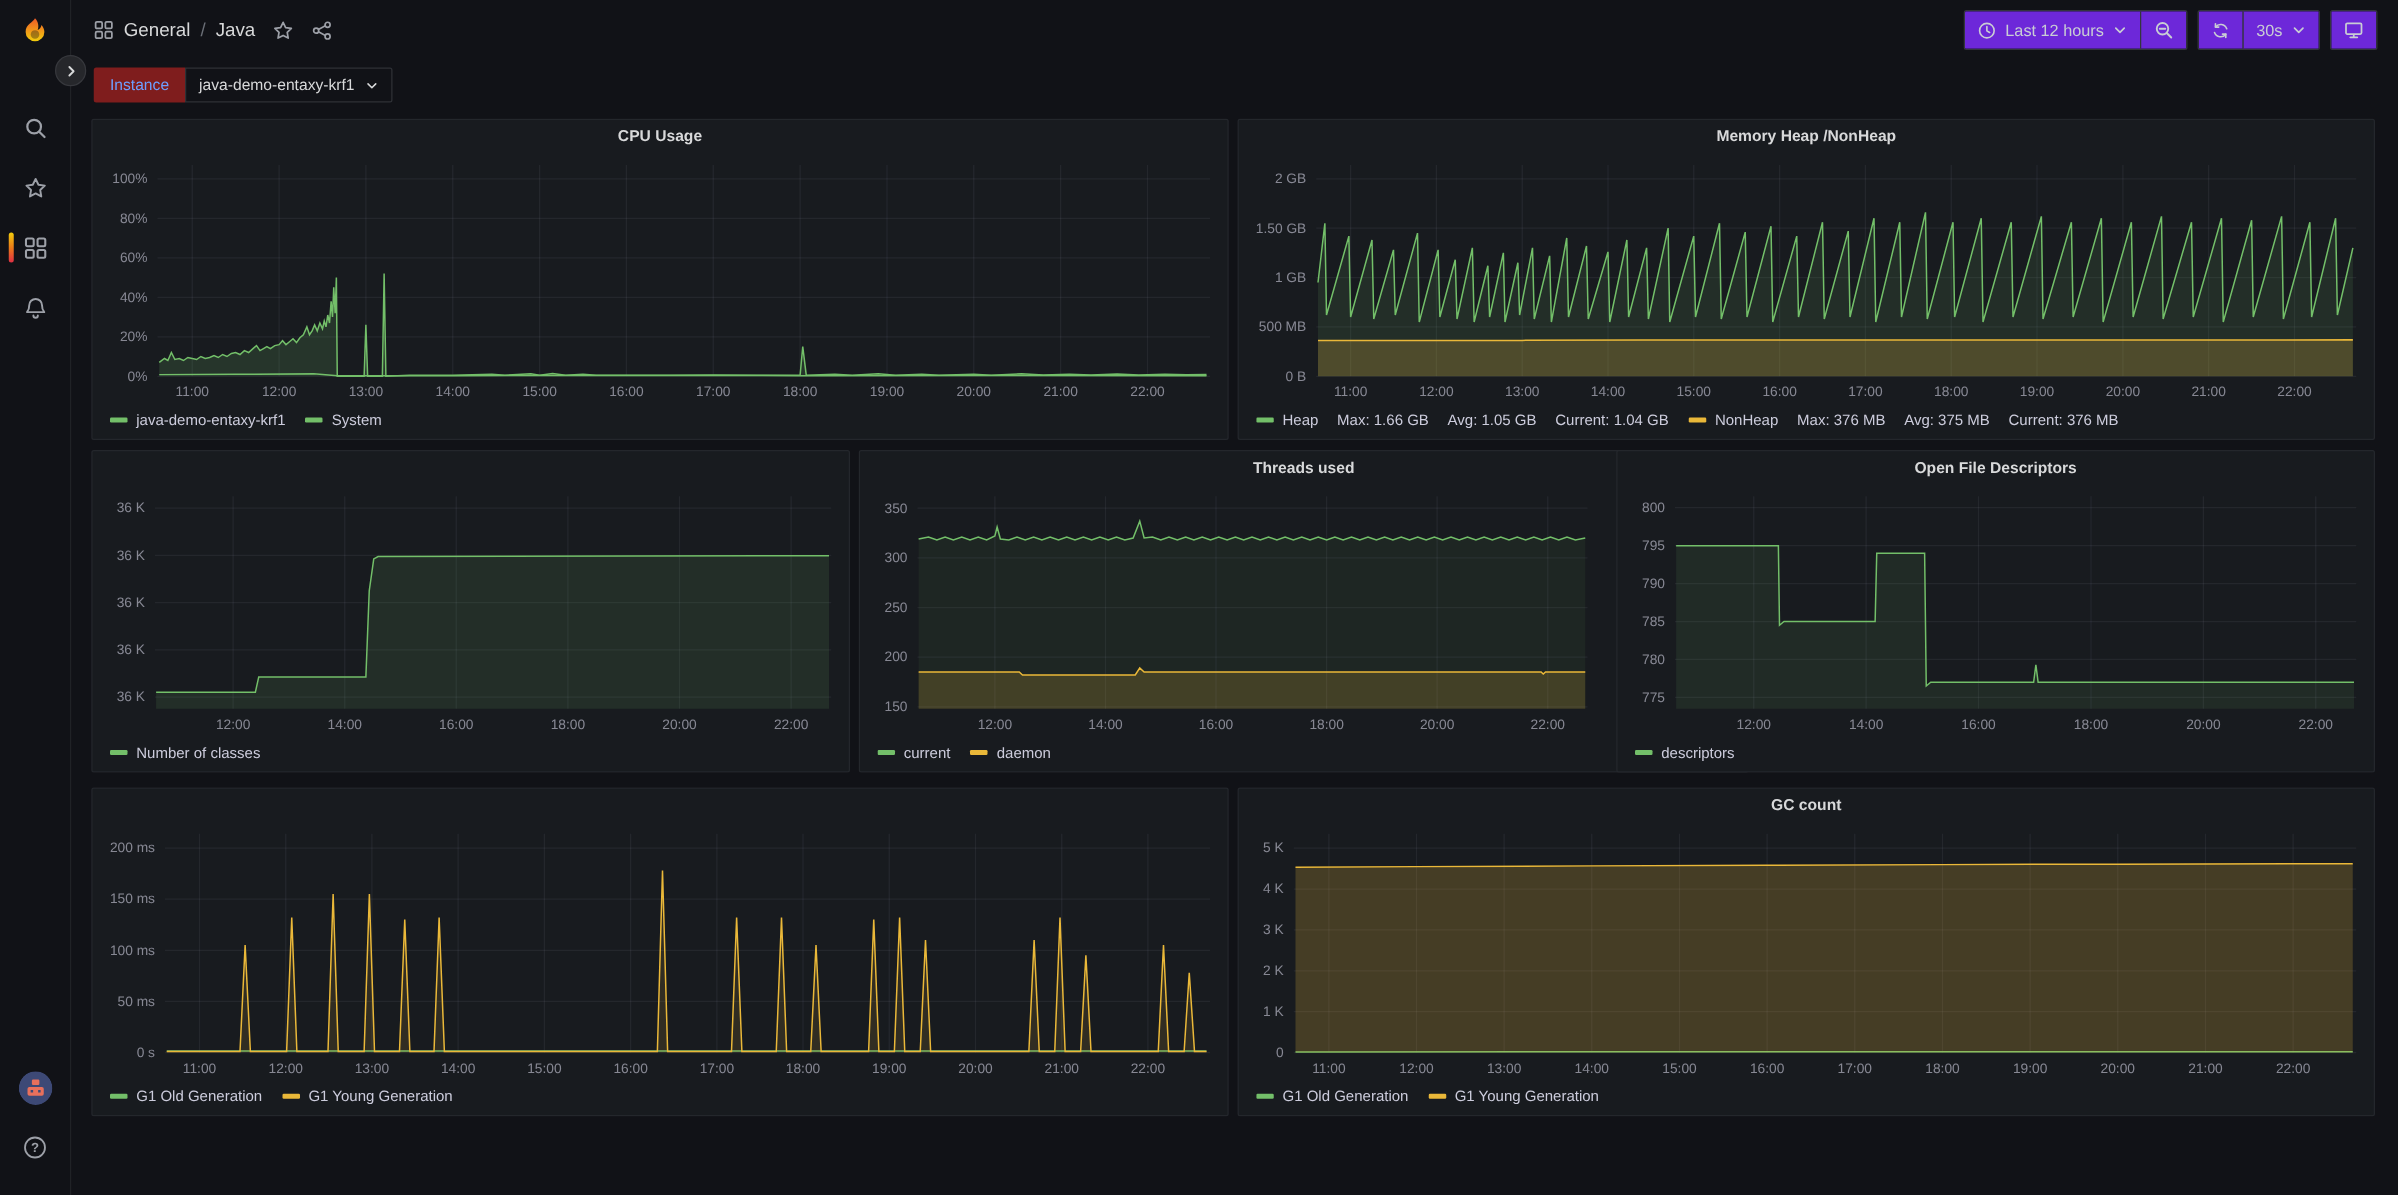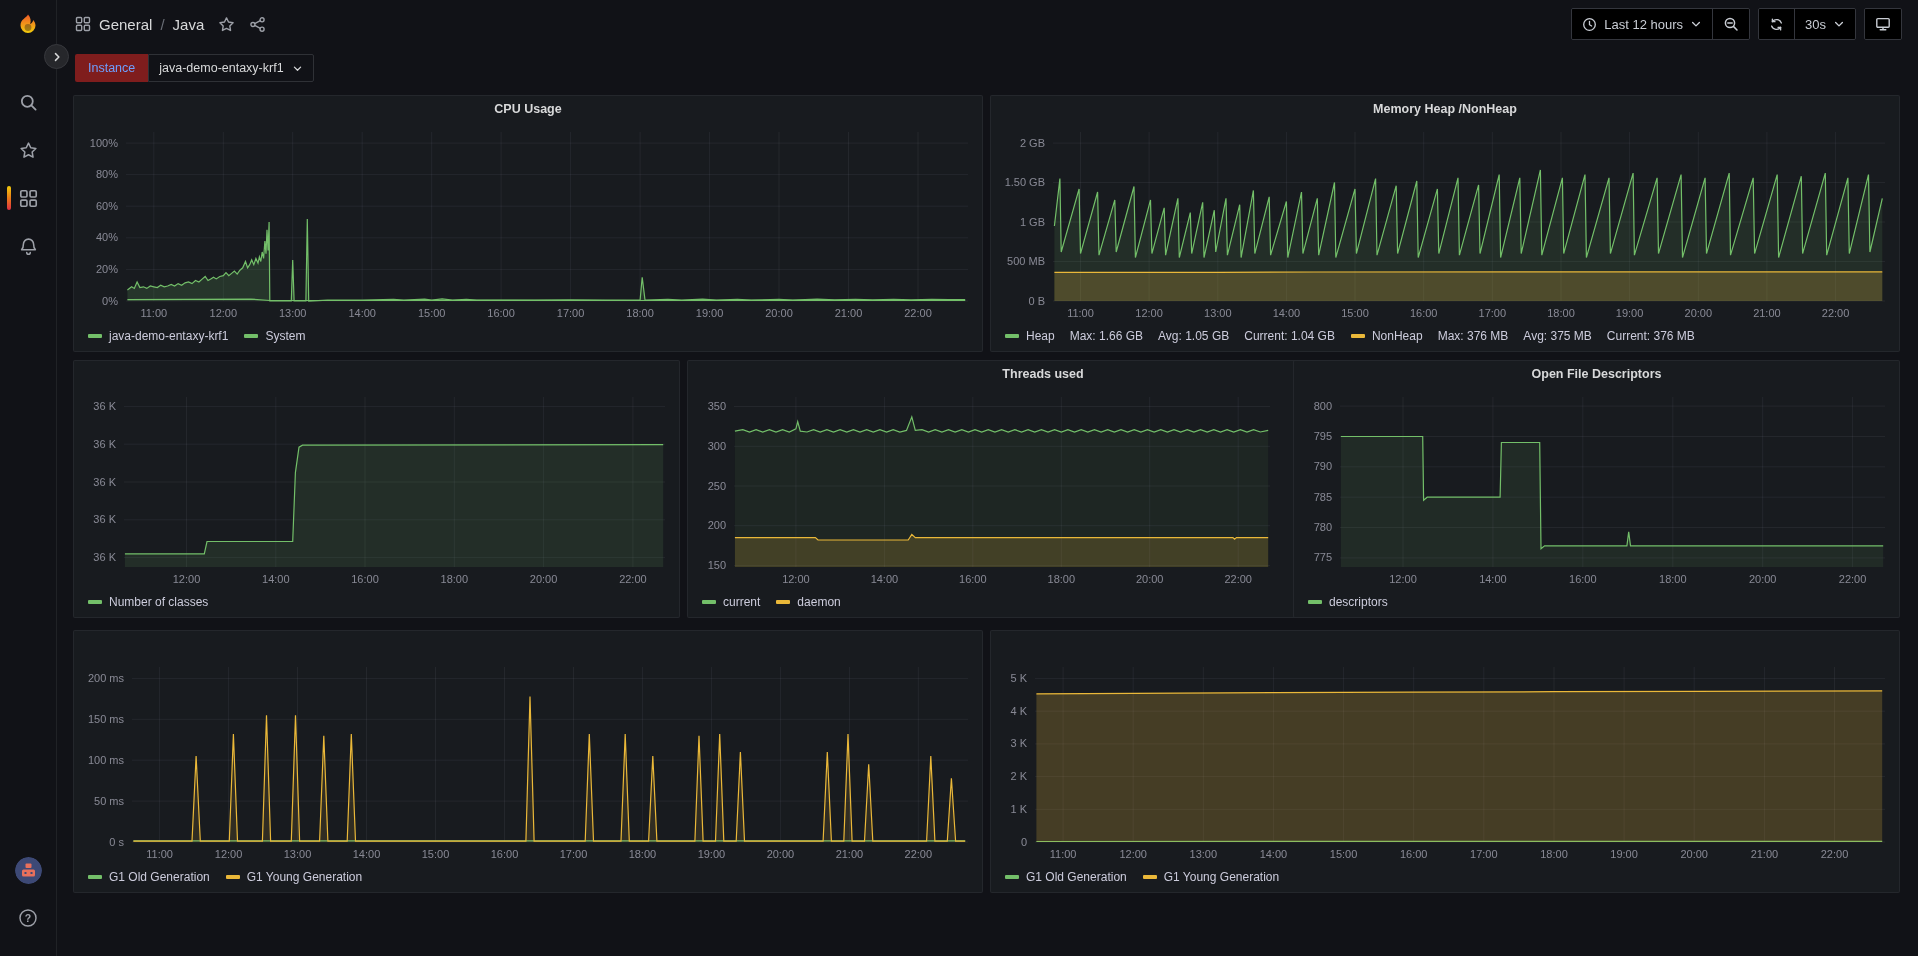--- a/index.html
+++ b/index.html
@@ -27,21 +27,21 @@
   .topbar { position:absolute; left:0; top:0; right:0; height:48px; display:flex; align-items:center;
             justify-content:space-between; padding:0 16px 0 18px; }
   .breadcrumb { display:flex; align-items:center; gap:8px; color:#d8d9da; }
   .bc-icon { color:#9da0a8; display:flex; }
   .bc-section { font-size:15px; font-weight:500; cursor:pointer; }
   .bc-sep { color:#6a6e76; font-size:15px; }
   .bc-page { font-size:15px; font-weight:500; cursor:pointer; }
   .icon-btn { color:#9da0a8; display:flex; margin-left:6px; cursor:pointer; }
   .toolbar { display:flex; align-items:center; gap:8px; }
   .btn-group { display:flex; border:1px solid #34363d; border-radius:2px; overflow:hidden; }
-  .tb-btn { display:flex; align-items:center; gap:7px; background:#000000; border:none; color:#c9cdd4;
+  .tb-btn { display:flex; align-items:center; gap:7px; background:#6d28d9; border:none; color:#c9cdd4;
             font-family:"Liberation Sans",sans-serif; font-size:13px; font-weight:500; height:30px;
             padding:0 10px; cursor:pointer; }
   .tb-btn + .tb-btn { border-left:1px solid #34363d; }
   .tb-btn svg { flex:none; }
 
   
   .subbar { position:absolute; left:0; top:48px; right:0; height:40px; display:flex; align-items:center;
             padding:0 18px; }
   .variable { display:flex; height:28px; }
   .var-label { display:flex; align-items:center; padding:0 13px; background:#7f1d1d; color:#6e9fff;
@@ -528,20 +528,23 @@
               <span class="lname">G1 Old Generation</span>
             </div>
             <div class="legend-item">
               <span class="swatch" style="background: rgb(234, 184, 57);"></span>
               <span class="lname">G1 Young Generation</span>
             </div>
           </div>
       </section>
 
       <section class="panel" style="left:933px;top:535px;width:910px;height:263px">
+        <header class="panel-header">
+            <span>GC count</span>
+          </header>
         <div class="chart">
             <svg width="894" height="205">
               <line x1="66.1" y1="10" x2="66.1" y2="185" stroke="rgba(204,204,220,0.07)"></line>
               <line x1="136.2" y1="10" x2="136.2" y2="185" stroke="rgba(204,204,220,0.07)"></line>
               <line x1="206.3" y1="10" x2="206.3" y2="185" stroke="rgba(204,204,220,0.07)"></line>
               <line x1="276.4" y1="10" x2="276.4" y2="185" stroke="rgba(204,204,220,0.07)"></line>
               <line x1="346.6" y1="10" x2="346.6" y2="185" stroke="rgba(204,204,220,0.07)"></line>
               <line x1="416.7" y1="10" x2="416.7" y2="185" stroke="rgba(204,204,220,0.07)"></line>
               <line x1="486.8" y1="10" x2="486.8" y2="185" stroke="rgba(204,204,220,0.07)"></line>
               <line x1="557.0" y1="10" x2="557.0" y2="185" stroke="rgba(204,204,220,0.07)"></line>

